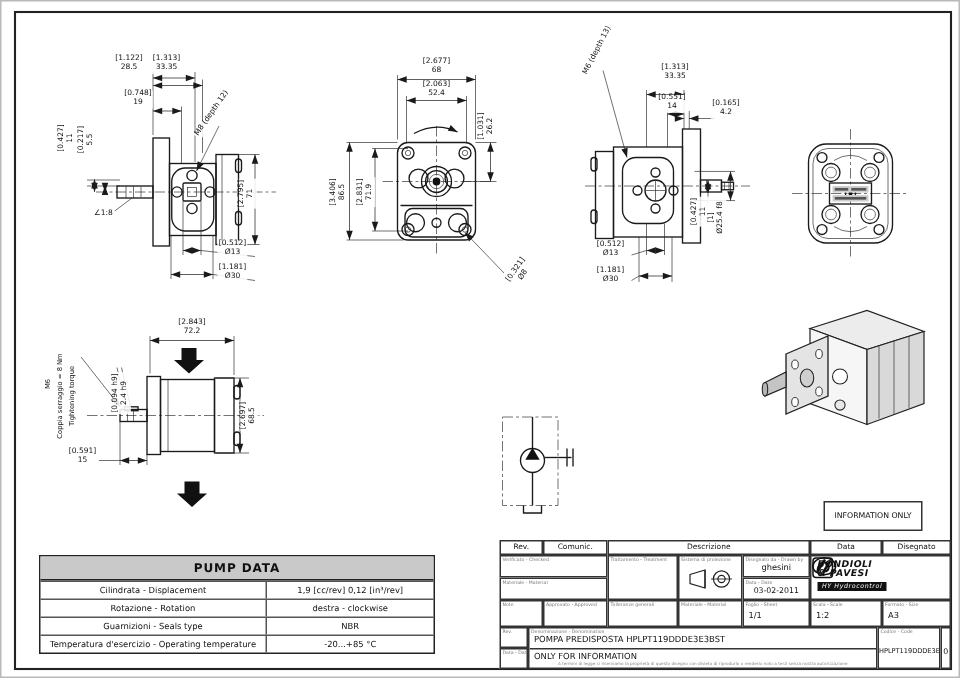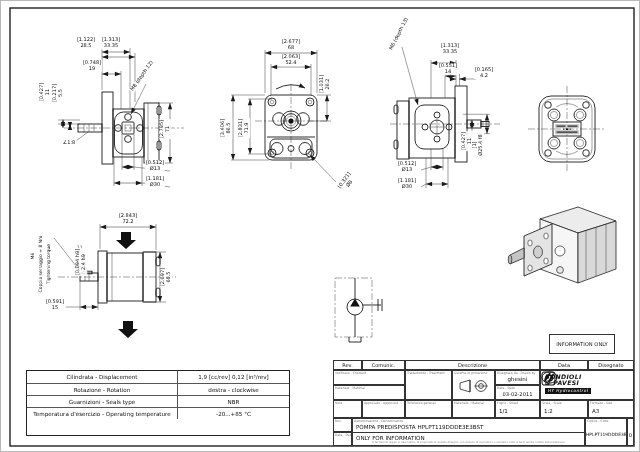--- a/index.html
+++ b/index.html
@@ -388,20 +388,21 @@
     </div>
 <div class="lbl rot small" style="left:33px;top:256px">M6</div>
 <div class="lbl rot small" style="left:41px;top:264px">Coppia serraggio = 8 Nm</div>
 <div class="lbl rot small" style="left:49px;top:264px">Tightening torque</div>
 
 <div id="infobox">
   <span>INFORMATION ONLY</span>
 </div>
 
 <div id="pumpdata">
+  <div class="hd">PUMP DATA</div>
   <div class="row">
     <div class="c1">Cilindrata - Displacement</div>
     <div class="c2">1,9 [cc/rev]  0,12 [in³/rev]</div>
   </div>
   <div class="row">
     <div class="c1">Rotazione - Rotation</div>
     <div class="c2">destra - clockwise</div>
   </div>
   <div class="row">
     <div class="c1">Guarnizioni - Seals type</div>

